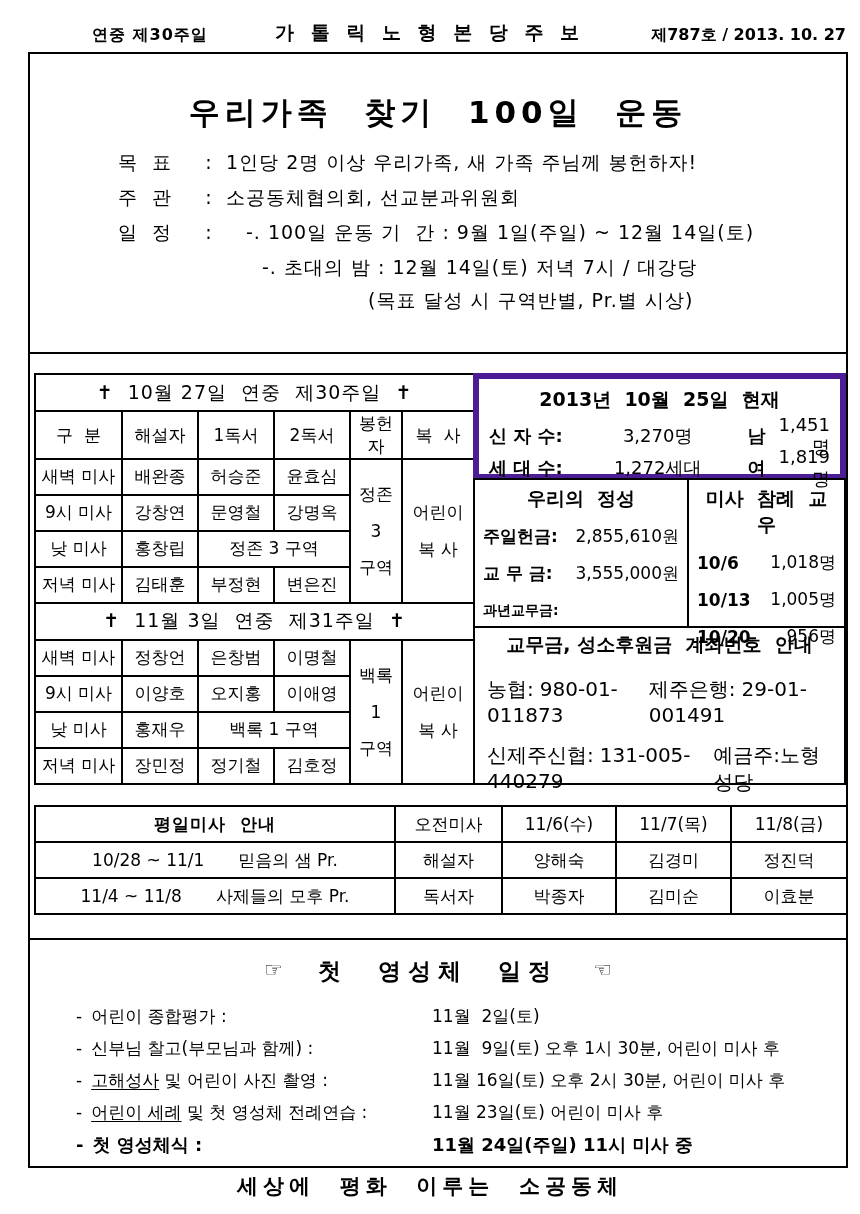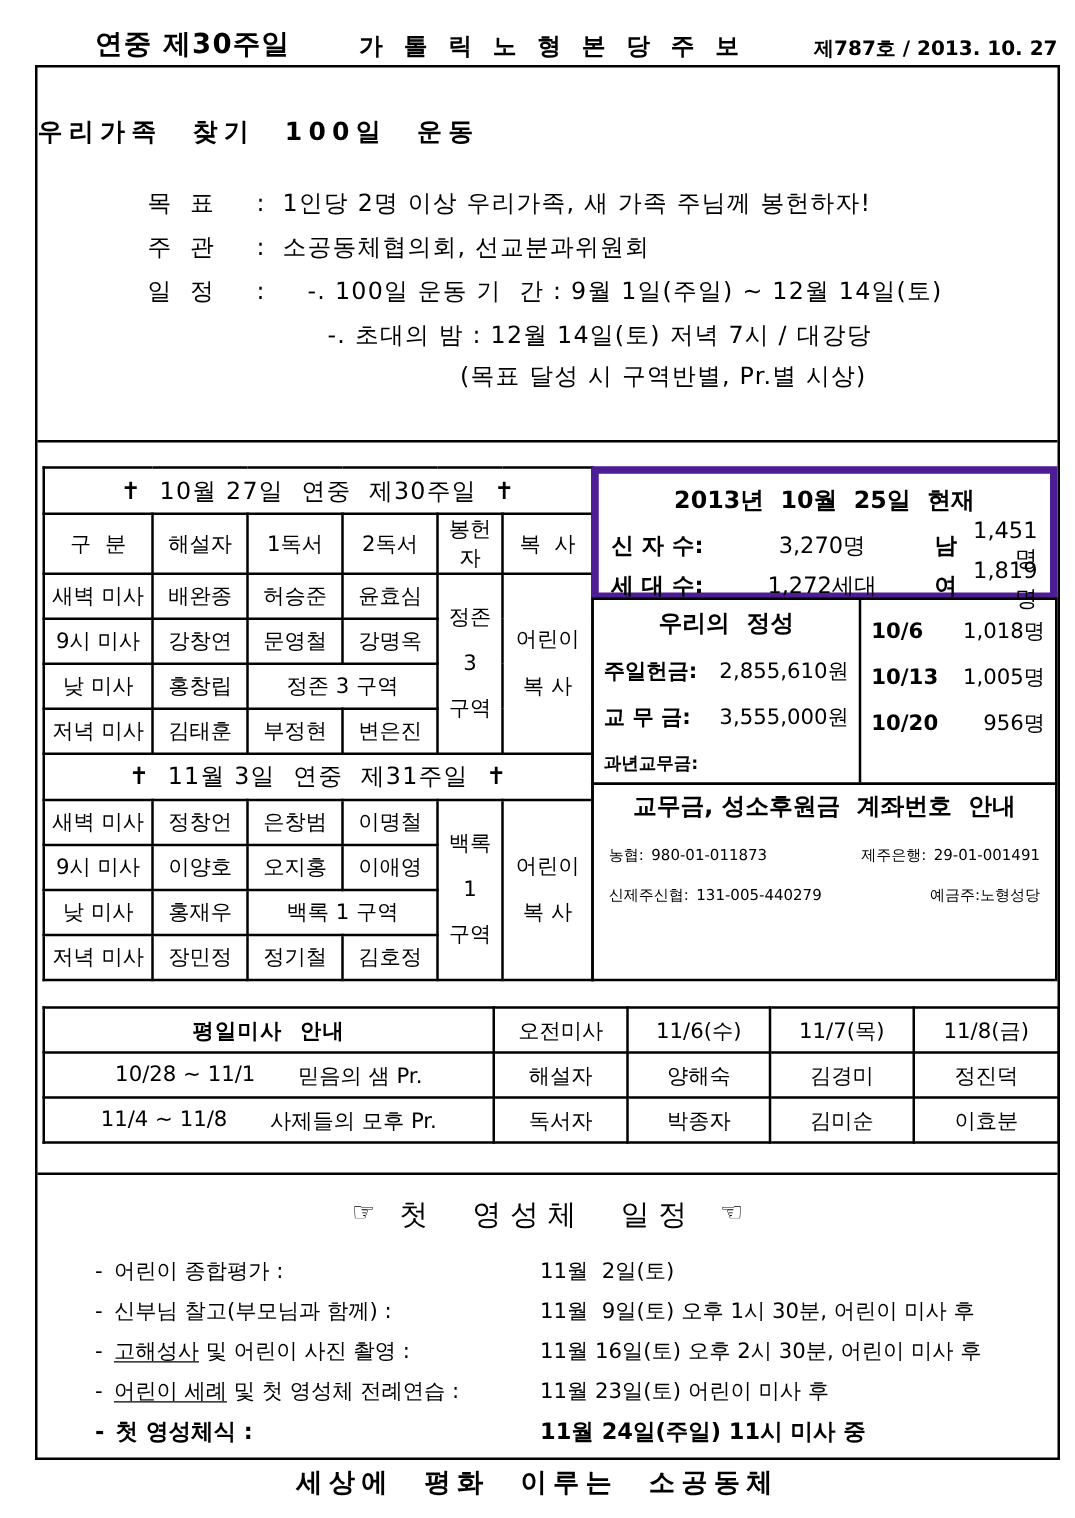--- a/index.html
+++ b/index.html
@@ -9,34 +9,34 @@
     color:#000; font-family:"DejaVu Sans", sans-serif;
   }
   [data-bind] { white-space:pre-wrap; }
 
   
   .page-header {
     position:absolute; top:20px; left:30px; width:818px;
     display:flex; justify-content:space-between; align-items:flex-end;
     font-weight:bold;
   }
-  .hdr-left  { margin-left:46px; font-size:22px; letter-spacing:1px; }
+  .hdr-left  { margin-left:62px; font-size:16px; letter-spacing:1px; }
   .hdr-center{ font-size:19px; letter-spacing:5px; }
   .hdr-right { font-size:16px; margin-right:2px; }
 
   
   .outer {
     position:absolute; left:28px; top:52px; width:820px; height:1116px;
     border:2px solid #000; position:absolute;
   }
 
   
   .campaign-title {
-    position:absolute; top:38px; left:0; width:100%; 
-    font-size:20px; font-weight:bold; letter-spacing:5px;
+    position:absolute; top:38px; left:0; width:100%; text-align:center;
+    font-size:31px; font-weight:bold; letter-spacing:5px;
   }
   .c-line { position:absolute; left:88px; font-size:19px; letter-spacing:1px; }
   .c-label { display:inline-block; width:74px; }
   .c-colon { display:inline-block; width:34px; text-align:center; }
   .c-indent { display:inline-block; width:20px; }
   .divider1 { position:absolute; top:298px; left:0; width:100%; border-top:2px solid #000; }
 
   
   .mass-wrap { position:absolute; left:4px; top:319px; width:812px; height:412px; display:flex; }
   table { border-collapse:collapse; table-layout:fixed; }
@@ -73,38 +73,38 @@
   .off-label { font-weight:bold; }
   .off-label.small { font-size:14px; }
   .att-row { display:flex; justify-content:space-between; align-items:center; height:37px; font-size:17px; }
   .att-date { font-weight:bold; }
 
   .account {
     position:absolute; top:253px; left:0; right:0; bottom:0;
     border:2px solid #000; padding:4px 12px 0;
   }
   .account .panel-title { margin-bottom:18px; }
-  .acc-line { display:flex; justify-content:space-between; font-size:12px; margin-bottom:15px; }
+  .acc-line { display:flex; justify-content:space-between; font-size:20px; margin-bottom:15px; }
   .acc-pair .lbl { margin-right:6px; }
 
   
   .weekday-table { position:absolute; left:4px; top:751px; width:812px; height:110px; }
   .weekday-table td {
     border:2px solid #000; text-align:center; vertical-align:middle;
     font-size:17px; padding:0;
   }
   .weekday-table tr.w-head { height:36px; }
   .wk-title { font-weight:bold; font-size:19px; letter-spacing:1px; }
   .period-cell { display:flex; justify-content:center; align-items:center; gap:34px; }
 
   
   .fc-section { position:absolute; top:884px; left:0; width:100%; border-top:2px solid #000; }
   .fc-title { margin-top:16px; text-align:center; }
   .hand { font-size:21px; vertical-align:2px; }
-  .fc-title-text { font-weight:normal; font-size:23px; letter-spacing:7px; margin:0 14px; }
+  .fc-title-text { font-weight:bold; font-size:23px; letter-spacing:7px; margin:0 30px; }
   .fc-list { margin:18px 0 0 46px; width:762px; }
   .fc-item { display:flex; align-items:flex-start; height:32px; font-size:17px; }
   .fc-label { width:356px; }
   .fc-bullet { margin-right:9px; }
   .fc-u { text-decoration:underline; text-underline-offset:3px; }
   .fc-item.bold { font-weight:bold; font-size:18px; }
 
   
   .page-footer {
     position:absolute; top:1172px; left:0; width:100%; text-align:center;
@@ -255,20 +255,21 @@
           <div class="off-row">
             <span class="off-label" data-bind="stats.tithe_label">교 무 금:</span>
             <span data-bind="stats.tithe">3,555,000원</span>
           </div>
           <div class="off-row">
             <span class="off-label small" data-bind="stats.past_label">과년교무금:</span>
             <span data-bind="stats.past"></span>
           </div>
         </div>
         <div class="off-right">
+          <div class="panel-title" data-bind="stats.attendance_title">미사  참례  교우</div>
           <div class="att-row">
             <span class="att-date" data-bind="stats.att1_date">10/6</span>
             <span data-bind="stats.att1">1,018명</span>
           </div>
           <div class="att-row">
             <span class="att-date" data-bind="stats.att2_date">10/13</span>
             <span data-bind="stats.att2">1,005명</span>
           </div>
           <div class="att-row">
             <span class="att-date" data-bind="stats.att3_date">10/20</span>

